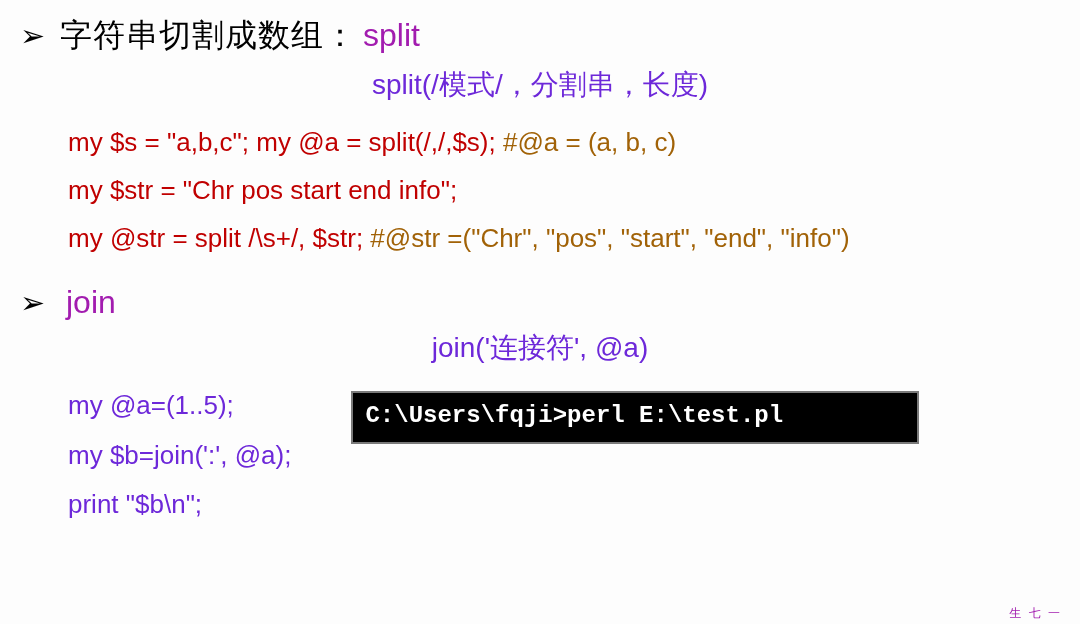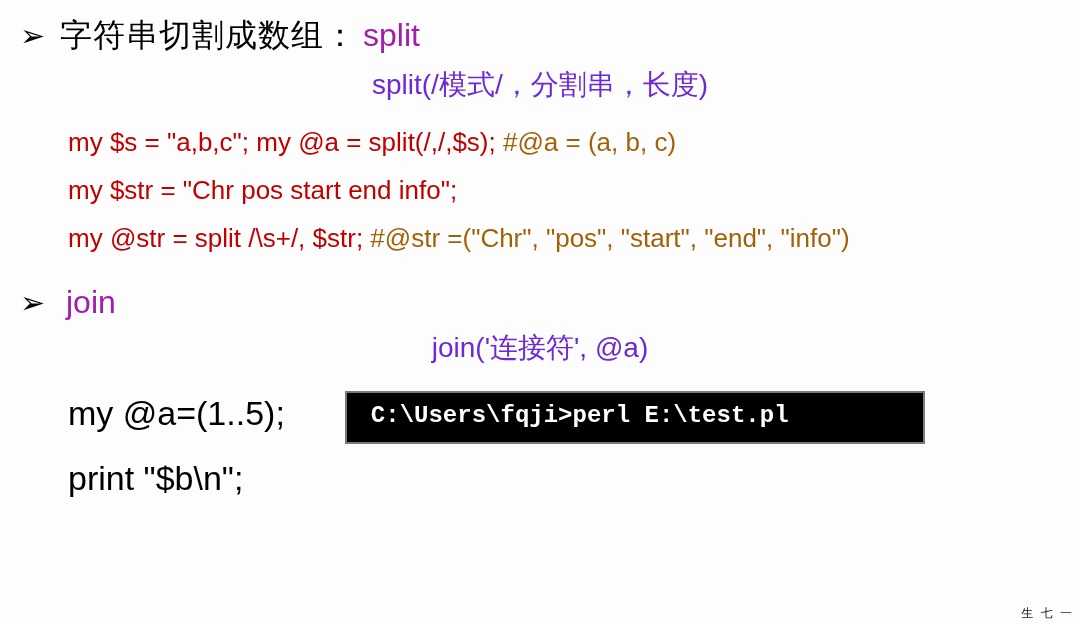--- a/index.html
+++ b/index.html
@@ -48,50 +48,50 @@
   }
   .red { color: #c00000; }
   .green { color: #a16207; }
   .lower {
     display: flex;
     align-items: flex-start;
     margin-left: 48px;
     margin-top: 4px;
   }
   .lower-code {
-    font-size: 34px;
+    font-size: 26px;
     line-height: 1.9;
-    color: #000000;
+    color: #6d28d9;
   }
   .terminal {
     margin-left: 60px;
     margin-top: 10px;
     background: #000;
     color: #fff;
     font-family: "Consolas", "Courier New", monospace;
     font-weight: bold;
     font-size: 24px;
-    padding: 6px 12px 8px 24px;
+    padding: 6px 12px 8px 12px;
     width: 540px;
     line-height: 1.45;
     border: 2px solid #7a7a7a;
   }
   .cursor-arrow {
     display: inline-block;
     font-size: 16px;
     color: #eee;
     vertical-align: top;
     margin-left: -2px;
   }
   .watermark {
     position: absolute;
-    right: 6px;
+    right: 18px;
     bottom: 2px;
     font-size: 12px;
-    color: #0f172a;
+    color: #a21caf;
     letter-spacing: 2px;
     margin-left: 40px;
   }
 </style>
 </head>
 <body>
 
 <div class="bullet-row">
   <span class="bullet-glyph">➢</span>
   <span class="bullet-text">字符串切割成数组：</span>
@@ -113,20 +113,21 @@
 <div class="bullet-row" style="margin-top:22px;">
   <span class="bullet-glyph">➢</span>
   <span class="bullet-keyword">join</span>
 </div>
 
 <div class="syntax-line">join('连接符', @a)</div>
 
 <div class="lower">
   <div class="lower-code">
     <div>my @a=(1..5);</div>
+    <div>my $b=join(':', @a);</div>
     <div>print "$b\n";</div>
   </div>
   <div class="terminal">
     <div>C:\Users\fqji&gt;perl E:\test.pl</div>
   </div>
 </div>
 
 <div class="watermark">生 七 一</div>
 
 </body></html>

